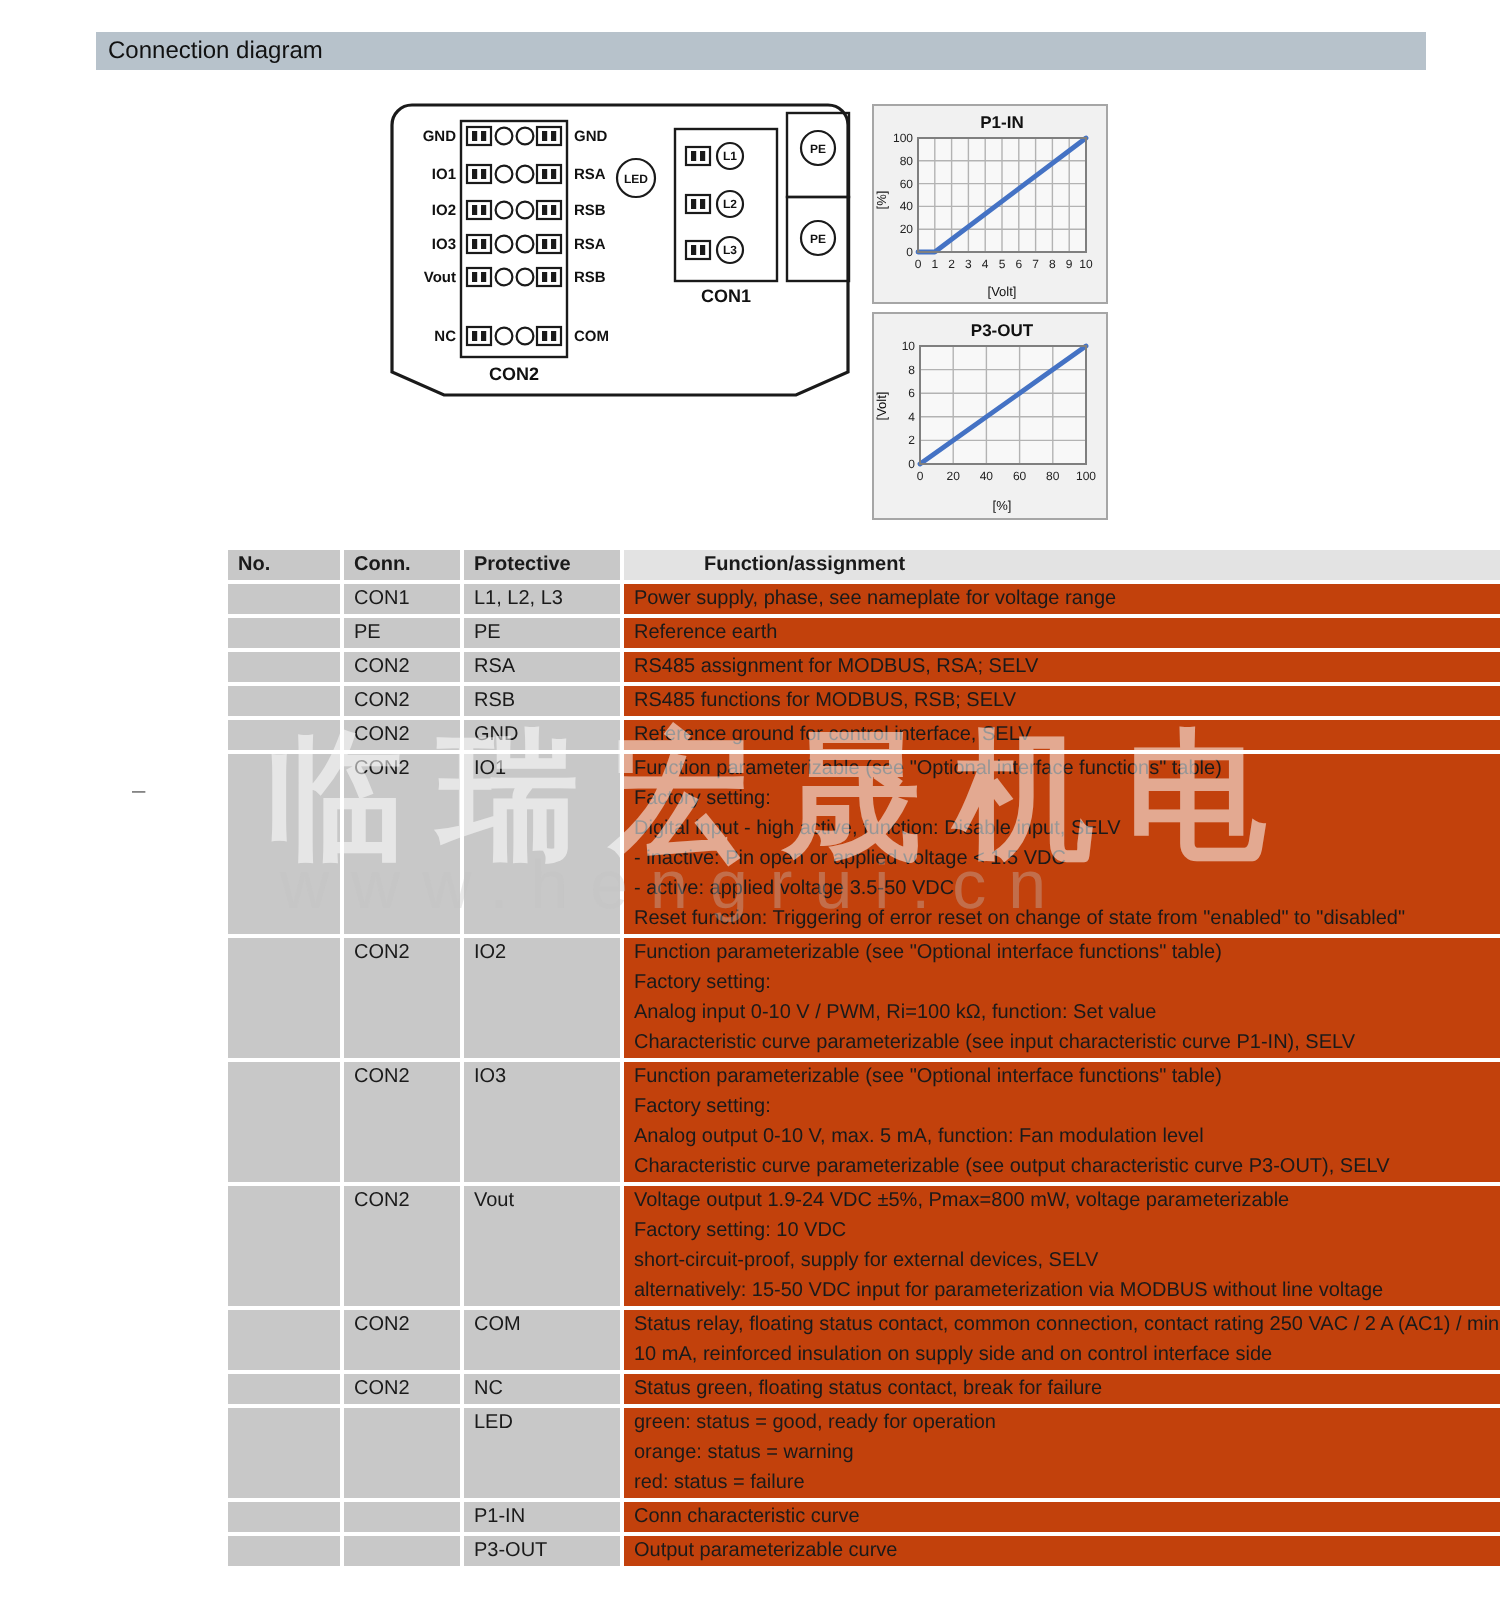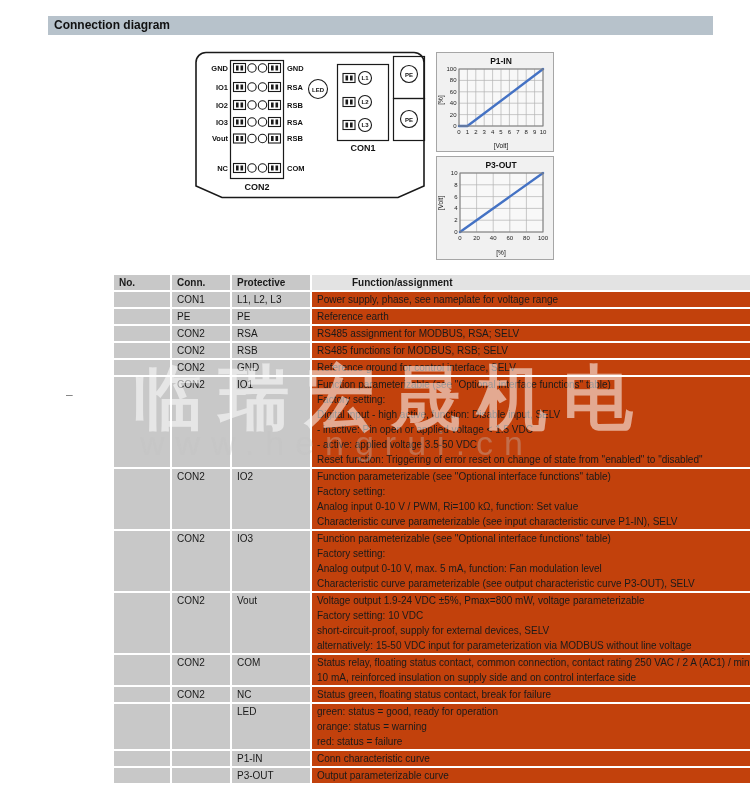--- a/index.html
+++ b/index.html
@@ -1,20 +1,20 @@
 <!DOCTYPE html>
 <html><head>
 <meta charset="utf-8">
 <style>
   html,body{margin:0;padding:0;background:#fff;}
   #page{position:relative;width:750px;height:800px;background:#ffffff;overflow:hidden;
         font-family:"Liberation Sans",sans-serif;color:#1a1a1a;}
   
   .hdr-bar{position:absolute;left:48px;top:16px;width:665px;height:19px;background:#b7c2cb;
-           font-size:12px;font-weight:bold;line-height:19px;padding-left:6px;box-sizing:border-box;color:#111;}
+           font-size:12px;font-weight:normal;line-height:19px;padding-left:6px;box-sizing:border-box;color:#111;}
   
   .margin-dash{position:absolute;left:66px;top:388px;font-size:12px;color:#777;}
   
   .wm-cjk{position:absolute;left:133px;top:342px;font-size:70px;font-weight:bold;letter-spacing:16px;
           color:rgba(255,255,255,0.55);white-space:nowrap;pointer-events:none;z-index:5;margin-top:10px;}
   .wm-url{position:absolute;left:140px;top:424px;font-size:34px;letter-spacing:11px;
           color:rgba(195,195,195,0.35);white-space:nowrap;pointer-events:none;z-index:5;}
   
   svg{position:absolute;overflow:visible;}
   .outline{fill:none;stroke:#1a1a1a;stroke-width:1.6;}

